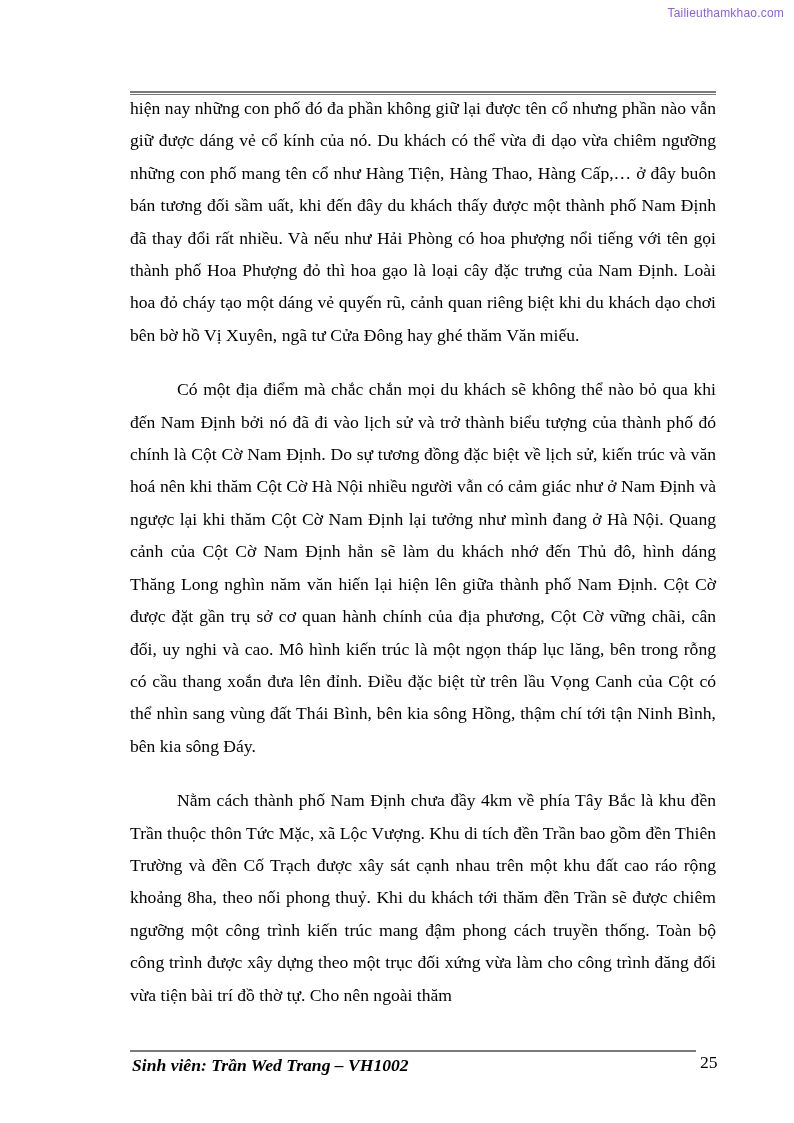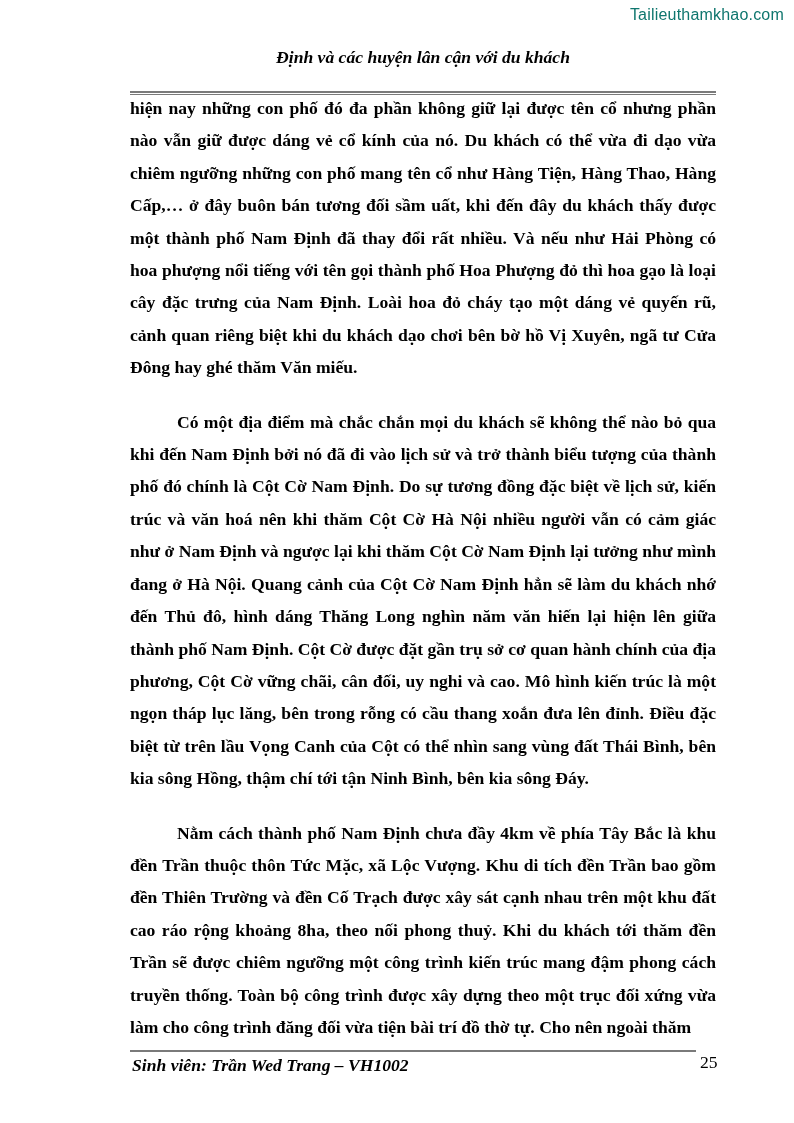--- a/index.html
+++ b/index.html
@@ -1,39 +1,38 @@
 <!DOCTYPE html>
 <html><head>
   <meta charset="utf-8">
   <style>
     html, body { margin: 0; padding: 0; background: #ffffff; }
     body { width: 794px; height: 1123px; position: relative; overflow: hidden;
            font-family: "Liberation Serif", "DejaVu Serif", serif; color: #000; }
     .watermark { position: absolute; top: 6px; right: 10px; font-family: "Liberation Sans", "DejaVu Sans", sans-serif;
-                 font-size: 16px; color: #0f766e; letter-spacing: 0.2px; }
+                 font-size: 12px; color: #8b5cf6; letter-spacing: 0.2px; }
     .header { position: absolute; left: 130px; width: 586px; top: 47px; text-align: center;
               font-style: italic; font-weight: bold; font-size: 17.6px; line-height: 21px; }
     .header-rule { position: absolute; left: 130px; width: 586px; top: 91px; height: 5px; }
     .header-rule .thick { position: absolute; left: 0; right: 0; top: 0; height: 2px; background: #7a7a7a; }
     .header-rule .thin { position: absolute; left: 0; right: 0; top: 3px; height: 1px; background: #7a7a7a; }
     .body { position: absolute; left: 130px; width: 586px; top: 92px; }
-    .para { font-size: 17.6px; line-height: 32.4px; text-align: justify; margin: 0; font-weight: bold; }
+    .para { font-size: 17.6px; line-height: 32.4px; text-align: justify; margin: 0; }
     .para.indent { text-indent: 47px; }
     .para + .para { margin-top: 22px; }
     .footer-rule { position: absolute; left: 130px; width: 566px; top: 1050px; height: 2px; background: #7a7a7a; }
     .footer-left { position: absolute; left: 132px; top: 1055px; font-style: italic; font-weight: bold; font-size: 17.6px; }
     .page-num { position: absolute; left: 700px; top: 1052px; font-size: 17.6px; }
   </style>
 </head>
 <body>
 
 <div class="watermark">Tailieuthamkhao.com</div>
 
 <div class="header">
-  <div>Định và các huyện lân cận với du khách</div>
 </div>
 <div class="header-rule">
   <div class="thick"></div>
   <div class="thin"></div>
 </div>
 
 <div class="body">
   <p class="para">hiện nay những con phố đó đa phần không giữ lại được tên cổ nhưng phần nào vẫn giữ được dáng vẻ cổ kính của nó. Du khách có thể vừa đi dạo vừa chiêm ngưỡng những con phố mang tên cổ như Hàng Tiện, Hàng Thao, Hàng Cấp,… ở đây buôn bán tương đối sầm uất, khi đến đây du khách thấy được một thành phố Nam Định đã thay đổi rất nhiều. Và nếu như Hải Phòng có hoa phượng nổi tiếng với tên gọi thành phố Hoa Phượng đỏ thì hoa gạo là loại cây đặc trưng của Nam Định. Loài hoa đỏ cháy tạo một dáng vẻ quyến rũ, cảnh quan riêng biệt  khi du khách dạo chơi bên bờ hồ Vị Xuyên, ngã tư Cửa Đông hay ghé thăm Văn miếu.</p>
   <p class="para indent">Có một địa điểm mà chắc chắn mọi du khách sẽ không thể nào bỏ qua khi đến Nam Định bởi nó đã đi vào lịch sử và trở thành biểu tượng của thành phố đó chính là Cột Cờ Nam Định. Do sự tương đồng đặc biệt về lịch sử, kiến trúc và văn hoá nên khi thăm Cột Cờ Hà Nội nhiều người vẫn có cảm giác như ở Nam Định và ngược lại khi thăm Cột Cờ Nam Định lại tưởng như mình đang ở Hà Nội. Quang cảnh của Cột Cờ Nam Định hẳn sẽ làm du khách nhớ đến Thủ đô, hình dáng Thăng Long nghìn năm văn hiến lại hiện lên giữa thành phố Nam Định. Cột Cờ được đặt gần trụ sở cơ quan hành chính của địa phương, Cột Cờ vững chãi, cân đối, uy nghi và cao. Mô hình kiến trúc là một ngọn tháp lục lăng, bên trong rỗng có cầu thang xoắn đưa lên đỉnh. Điều đặc biệt từ trên lầu Vọng Canh của Cột có thể nhìn sang vùng đất Thái Bình, bên kia sông Hồng, thậm chí tới tận Ninh Bình, bên kia sông Đáy.</p>
   <p class="para indent">Nằm cách thành phố Nam Định chưa đầy 4km về phía Tây Bắc là khu đền Trần thuộc thôn Tức Mặc, xã Lộc Vượng. Khu di tích đền Trần bao gồm đền Thiên Trường và đền Cố Trạch được xây sát cạnh nhau trên một khu đất cao ráo rộng khoảng 8ha, theo nối phong thuỷ. Khi du khách tới thăm đền Trần sẽ được chiêm ngưỡng một công trình kiến trúc mang đậm phong cách truyền thống. Toàn bộ công trình được xây dựng theo một trục đối xứng vừa làm cho công trình đăng đối vừa tiện bài trí đồ thờ tự. Cho nên ngoài thăm</p>

